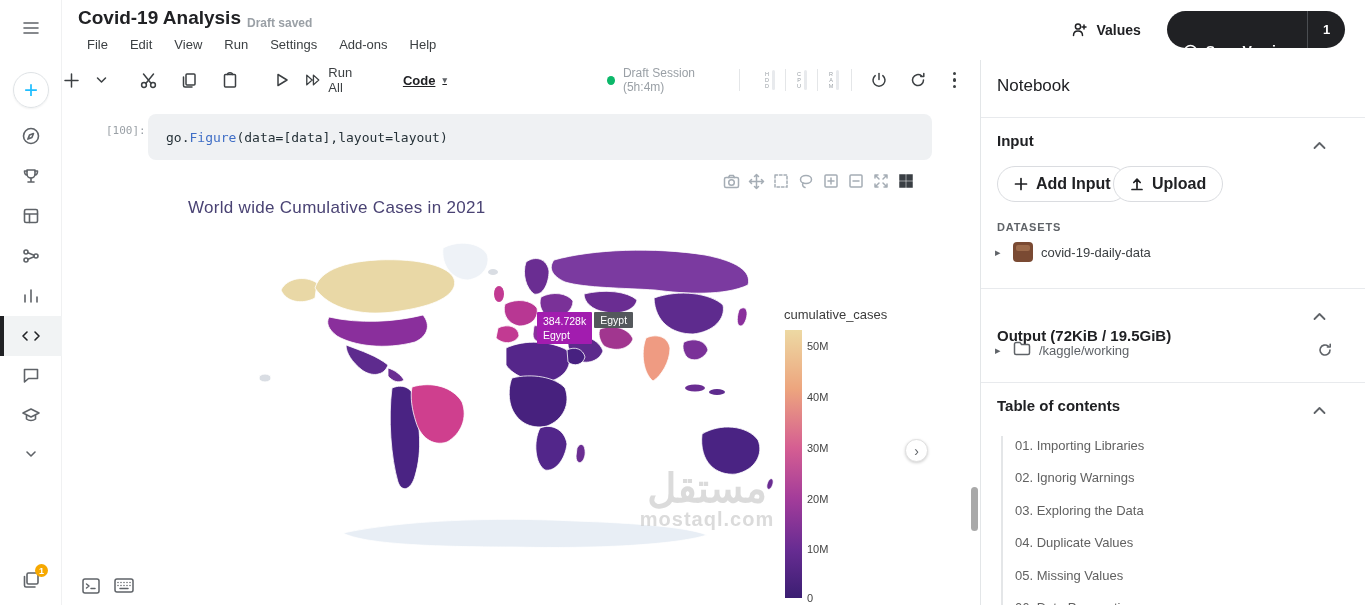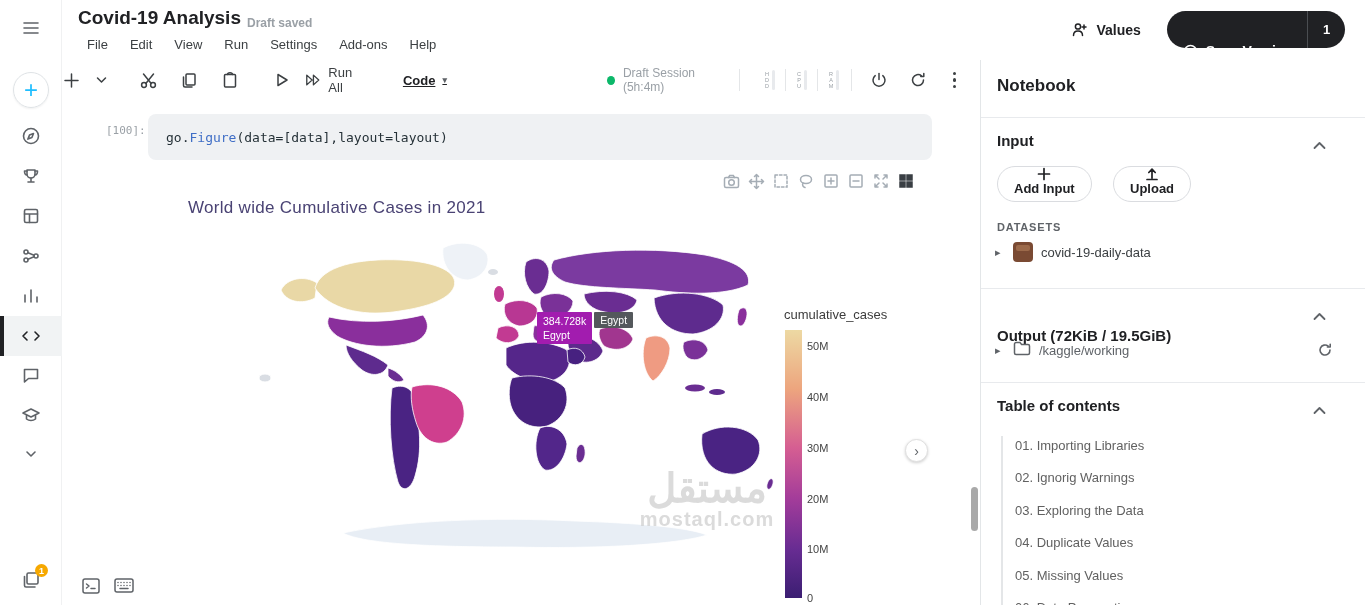--- a/index.html
+++ b/index.html
@@ -82,26 +82,26 @@
   .wm-en { font-size:20px; font-weight:700; letter-spacing:1px; }
 
   .nb-footer-icons { position:absolute; left:20px; top:478px; display:flex; gap:14px; }
   .nb-footer-icons svg { stroke:#5f6368; fill:none; stroke-width:1.5; stroke-linecap:round; stroke-linejoin:round; cursor:pointer; }
 
   .nb-scrollthumb { position:absolute; left:909px; top:387px; width:7px; height:44px; background:#a9a9a9; border-radius:4px; cursor:pointer; }
   .nav-circle { position:absolute; left:905px; top:439px; width:23px; height:23px; border-radius:50%; background:#fff; border:1px solid #e0e0e0; box-shadow:0 1px 3px rgba(0,0,0,.18); display:flex; align-items:center; justify-content:center; font-size:14px; color:#5f6368; cursor:pointer; z-index:15; }
 
   
   .panel { position:absolute; left:980px; top:60px; width:385px; height:545px; background:#fff; border-left:1px solid #e3e6e8; z-index:12; overflow:hidden; }
-  .panel-title { position:absolute; left:16px; top:16px; font-size:17px; font-weight:700; color:#202124; }
+  .panel-title { position:absolute; left:16px; top:16px; font-size:17px; font-weight:400; color:#202124; }
   .pdiv { position:absolute; left:0; width:100%; height:1px; background:#e8eaed; }
   .sec-head { position:absolute; left:16px; font-size:15px; font-weight:600; color:#202124; }
   .chev-up { position:absolute; right:38px; width:14px; height:10px; cursor:pointer; }
   .chev-up svg { stroke:#5f6368; fill:none; stroke-width:1.8; stroke-linecap:round; stroke-linejoin:round; }
-  .pill-btn { position:absolute; height:36px; border:1px solid #dadce0; border-radius:18px; background:#fff; display:flex; align-items:center; padding:0 16px; font-size:13px; font-weight:600; color:#202124; cursor:pointer; font-family:"Liberation Sans", sans-serif;flex-direction:column; }
+  .pill-btn { position:absolute; height:36px; border:1px solid #dadce0; border-radius:18px; background:#fff; display:flex; align-items:center; gap:8px; padding:0 16px; font-size:16px; font-weight:600; color:#202124; cursor:pointer; font-family:"Liberation Sans", sans-serif; }
   .pill-btn svg { stroke:#202124; fill:none; stroke-width:1.7; stroke-linecap:round; stroke-linejoin:round; }
   .datasets-label { position:absolute; left:16px; font-size:11px; font-weight:700; letter-spacing:.8px; color:#5f6368; }
   .tree-row { position:absolute; left:14px; display:flex; align-items:center; gap:8px; cursor:pointer; }
   .expander { font-size:11px; color:#5f6368; width:10px; }
   .ds-thumb { width:20px; height:20px; border-radius:4px; background:#7a4a33; position:relative; overflow:hidden; }
   .ds-thumb::after { content:""; position:absolute; left:3px; top:3px; width:14px; height:6px; background:#9c6a4b; border-radius:2px; }
   .tree-label { font-size:13px; color:#3c4043; }
   .tree-label.gray { color:#5f6368; }
   .row-action { position:absolute; right:32px; cursor:pointer; }
   .row-action svg { stroke:#5f6368; fill:none; stroke-width:1.6; stroke-linecap:round; stroke-linejoin:round; }

